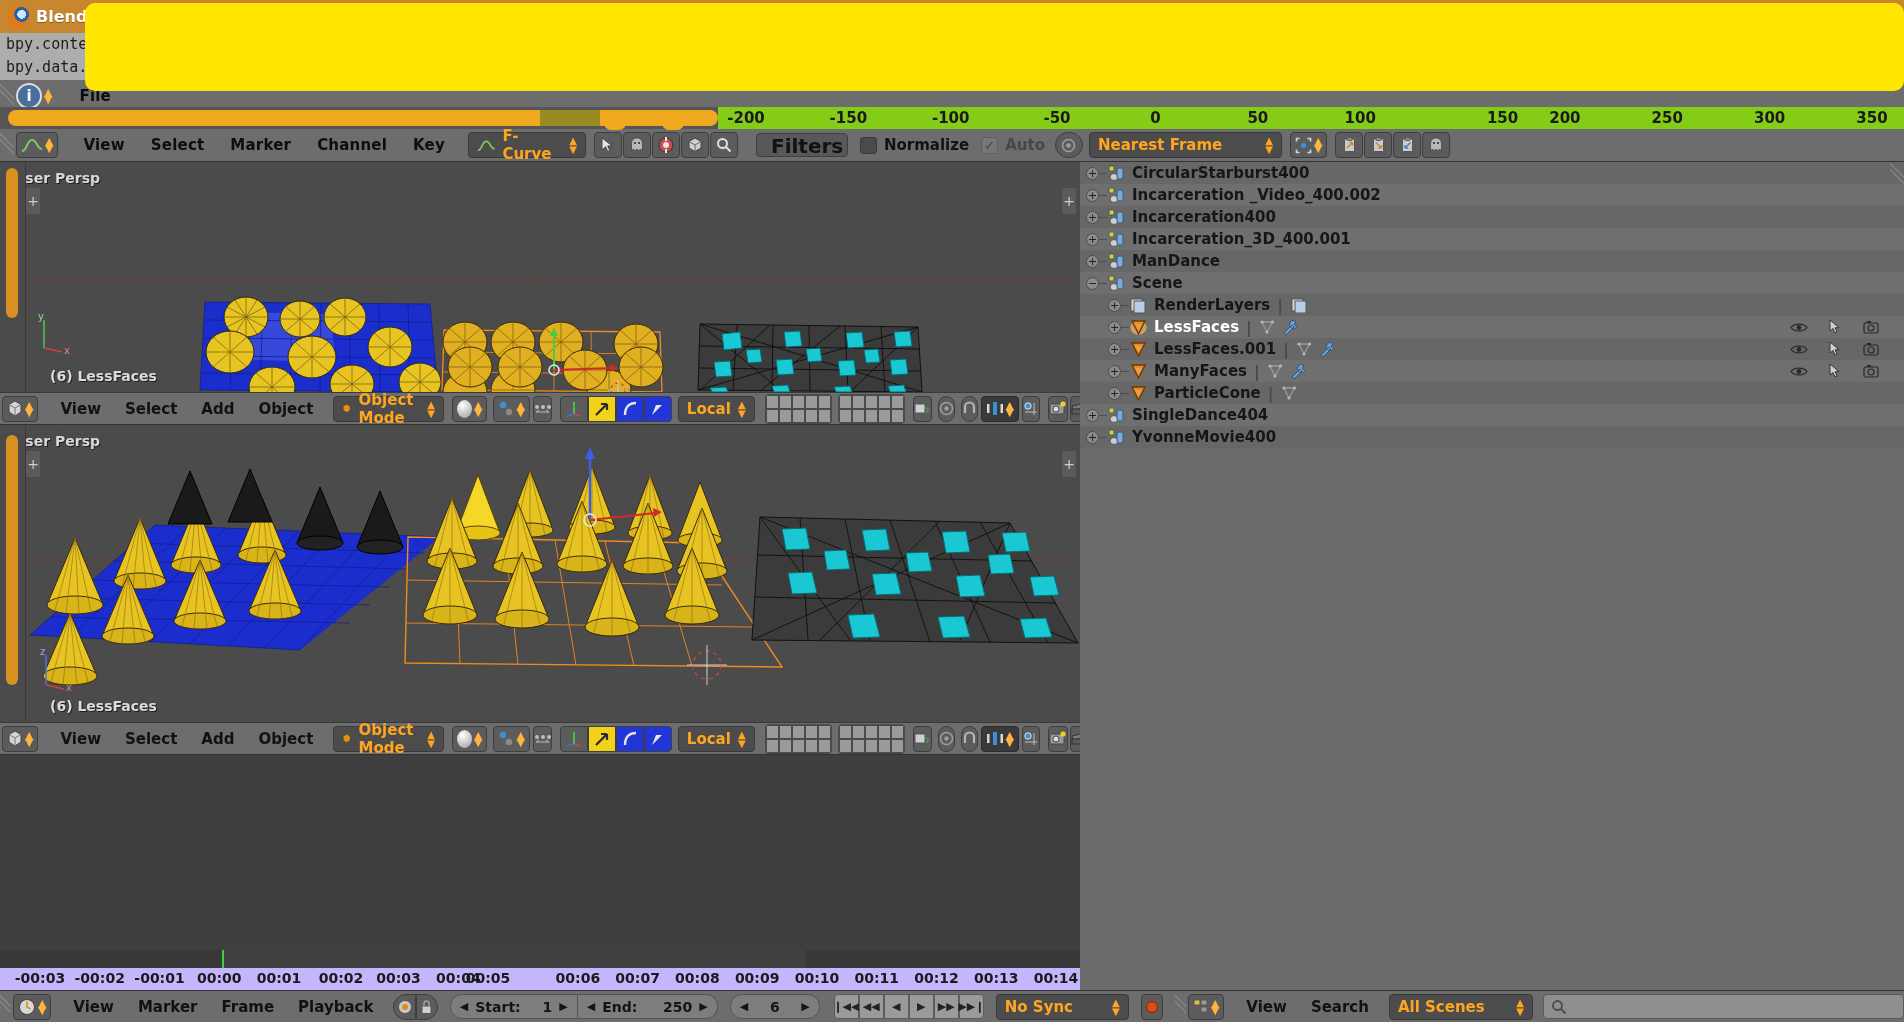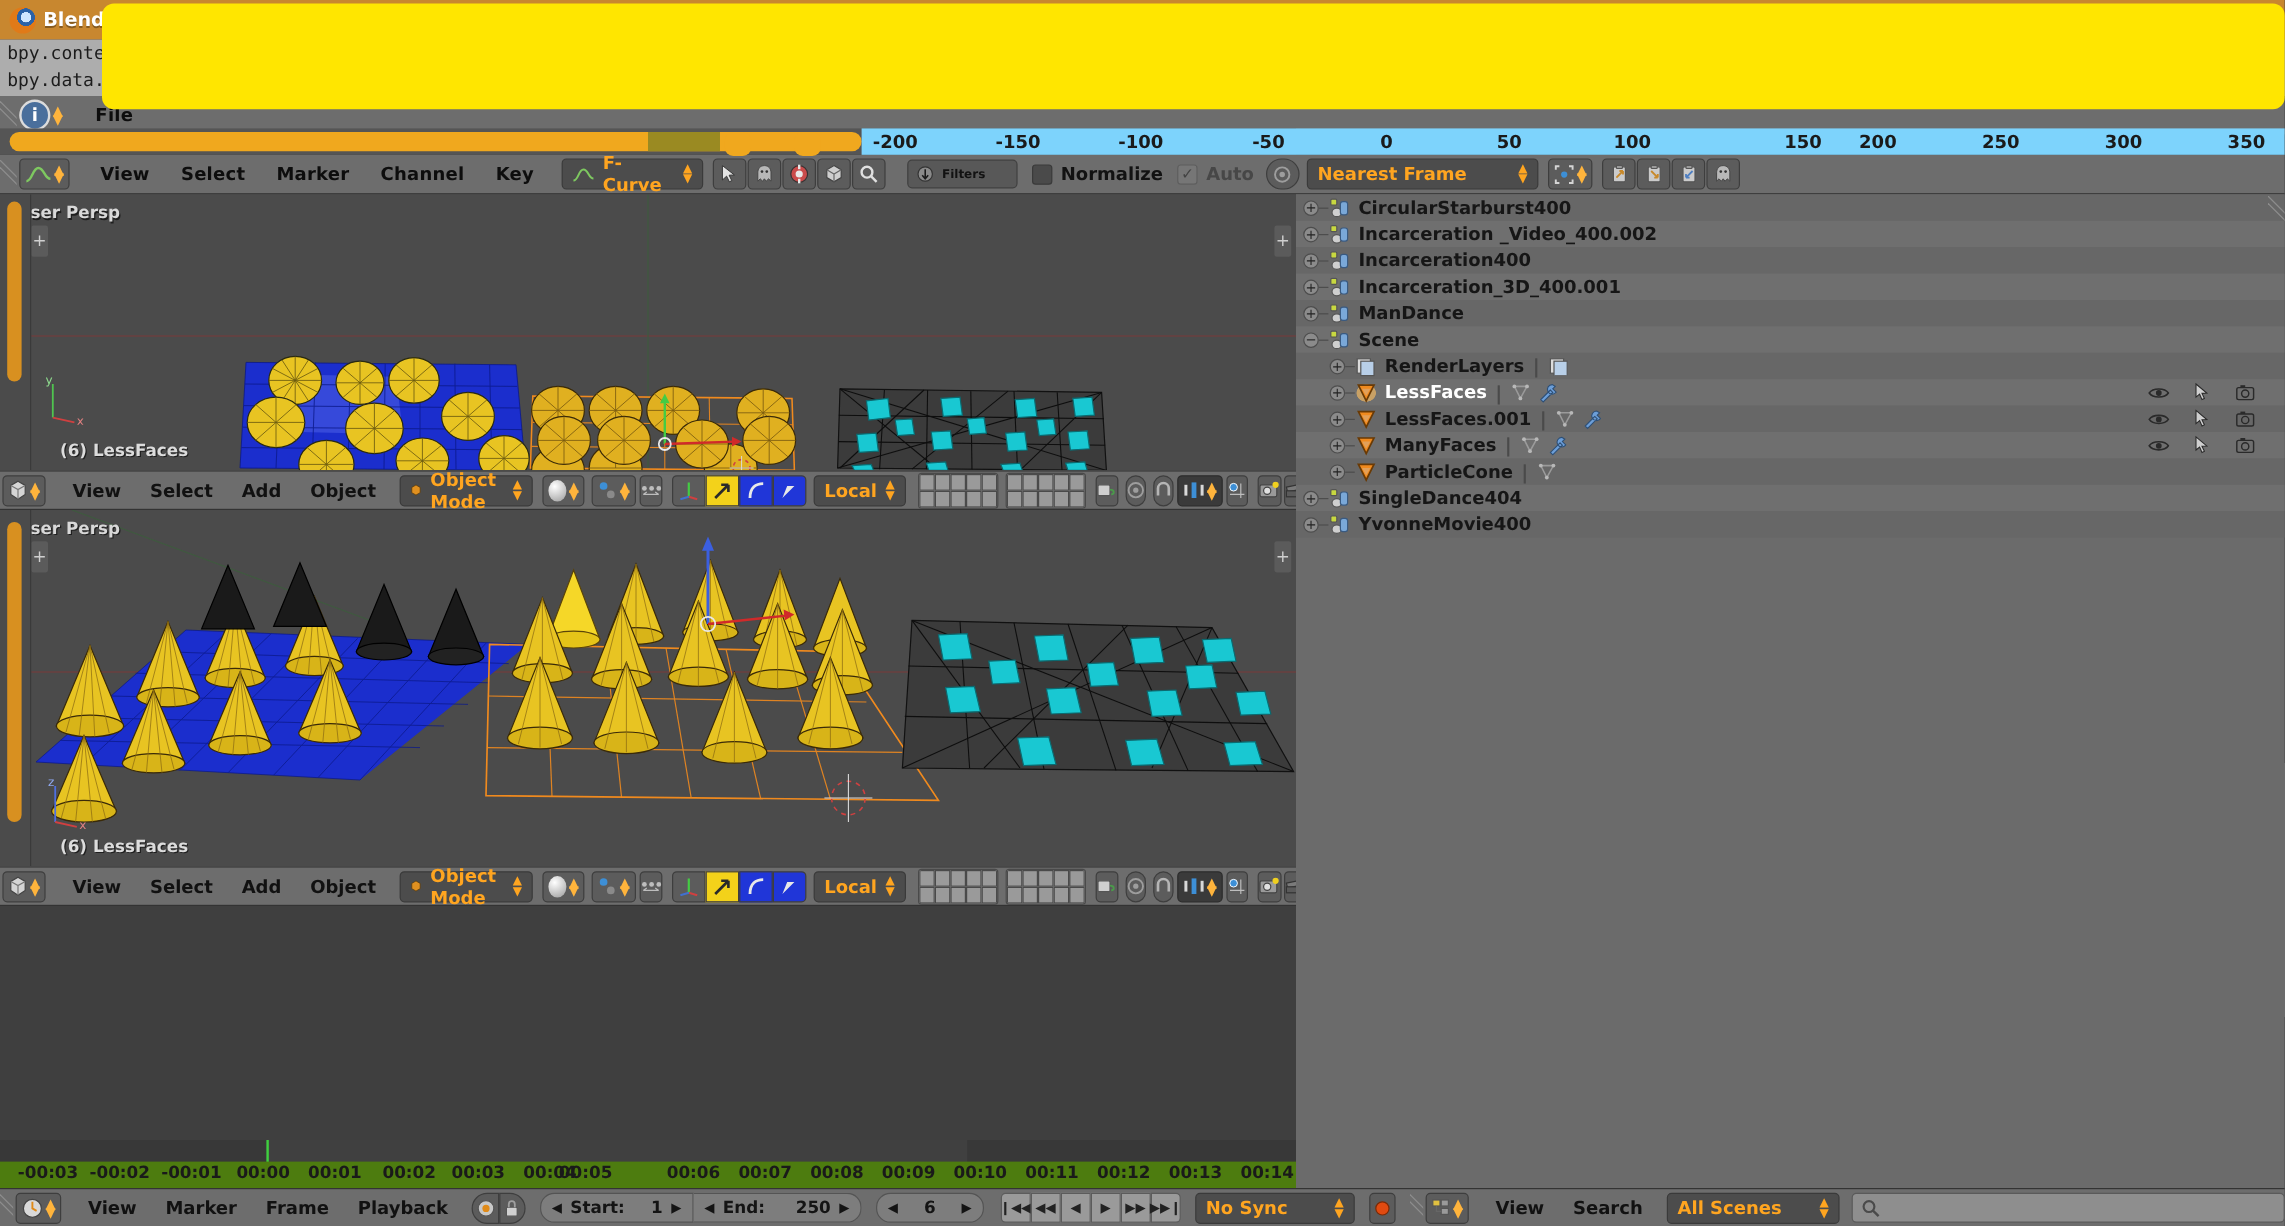--- a/index.html
+++ b/index.html
@@ -2,21 +2,21 @@
 <html><head>
 <meta charset="utf-8">
 <style>
   * { box-sizing: border-box; margin:0; padding:0; }
   html,body { width:1904px; height:1022px; overflow:hidden; background:#3f3f3f;
     font-family:"DejaVu Sans","Liberation Sans",sans-serif; }
   body { position:relative; }
   .menu { color:#0d0d0d; font-weight:bold; font-size:15px; padding:0 13px; white-space:nowrap; letter-spacing:.2px; }
   .menu2 { color:#111; font-weight:bold; font-size:15px; padding:0 12px; white-space:nowrap; }
   .btnbox { background:#585858; border:1px solid #404040; border-radius:4px; height:24px;
-     display:flex; align-items:center; padding:0 7px; color:#e8e8e8; font-size:10px; font-weight:bold; }
+     display:flex; align-items:flex-start; padding:0 7px; color:#e8e8e8; font-size:20px; font-weight:bold; }
   .dropdn { background:#4c4c4c; border:1px solid #3a3a3a; border-radius:4px; height:26px; display:flex;
      align-items:center; padding:0 8px; color:#ffa520; font-weight:bold; font-size:15px; gap:7px; }
   .dropdn .arr { margin-left:auto; color:#ffa520; font-size:10px; line-height:9px; text-align:center; }
   .iconbtn { width:28px; height:26px; background:#5c5c5c; border:1px solid #3e3e3e; border-radius:4px;
      display:flex; align-items:center; justify-content:center; }
   .grip { width:14px; height:26px; position:relative; overflow:hidden; }
   .grip:before, .grip:after { content:""; position:absolute; width:22px; height:1px; background:#8d8d8d;
      transform:rotate(45deg); left:-4px; }
   .grip:before { top:8px; } .grip:after { top:14px; }
 
@@ -44,21 +44,21 @@
      border-radius:10px; z-index:60; }
 
   
   #gscroll { position:absolute; left:0; top:107px; width:1080px; height:22px; background:#555; z-index:5;}
   #gscroll .bar { position:absolute; left:8px; top:3px; width:710px; height:16px; background:#f0a81e;
      border-radius:8px; }
   #gscroll .barshade { position:absolute; left:540px; top:3px; width:60px; height:16px; background:#9a8a22;}
   #gscroll .knob1,#gscroll .knob2 { position:absolute; top:3px; width:22px;height:20px;background:#f0a81e;
      border-radius:7px;}
   #gscroll .knob1{left:604px;} #gscroll .knob2{left:662px;}
-  #gruler { position:absolute; left:718px; top:107px; width:1186px; height:22px; background:#7dd3fc;
+  #gruler { position:absolute; left:718px; top:107px; width:1186px; height:22px; background:#84cc16;
      z-index:5; }
   #gruler span { position:absolute; top:2px; font-size:15px; font-weight:bold; color:#1a1a1a;
      transform:translateX(-50%); }
 
   
   #ghdr { position:absolute; left:0; top:129px; width:1904px; height:33px; background:#6d6d6d;
      display:flex; align-items:center; gap:0; border-bottom:1px solid #333; }
 
   
   .vp { position:absolute; background:#4b4b4b; overflow:hidden; }
@@ -74,21 +74,21 @@
 
   .vphdr { position:absolute; height:33px; background:#6d6d6d; display:flex; align-items:center;
      border-top:1px solid #3a3a3a; border-bottom:1px solid #333; }
 
   .layergrid { display:grid; grid-template-columns:repeat(5,13px); grid-template-rows:14px 14px;
      border:1px solid #4a4a4a; border-radius:3px; overflow:hidden; }
   .layergrid div { border:1px solid #4a4a4a; background:#9a9a9a; }
 
   
   #tlarea { position:absolute; left:0; top:950px; width:1080px; height:34px; background:#404040; }
-  #tlbar { position:absolute; left:0; top:968px; width:1080px; height:22px; background:#4d7c0f; }
+  #tlbar { position:absolute; left:0; top:968px; width:1080px; height:22px; background:#c4b5fd; }
   #tlbar span { position:absolute; top:2px; font-size:14px; font-weight:bold; color:#1a1a1a;
      transform:translateX(-50%); }
   #bottombar { position:absolute; left:0; top:990px; width:1904px; height:32px; background:#6d6d6d;
      display:flex; align-items:center; border-top:1px solid #333;}
   .numfield { background:#7d7d7d; border:1px solid #545454; border-radius:12px; height:25px;
      display:flex; align-items:center; padding:0 9px; color:#141414; font-size:14px; font-weight:bold; gap:7px;}
   .playbtn { width:25px;height:25px;background:#9a9a9a;border:1px solid #5c5c5c;display:flex;
      align-items:center;justify-content:center;color:#222;font-size:11px;}
 
   

